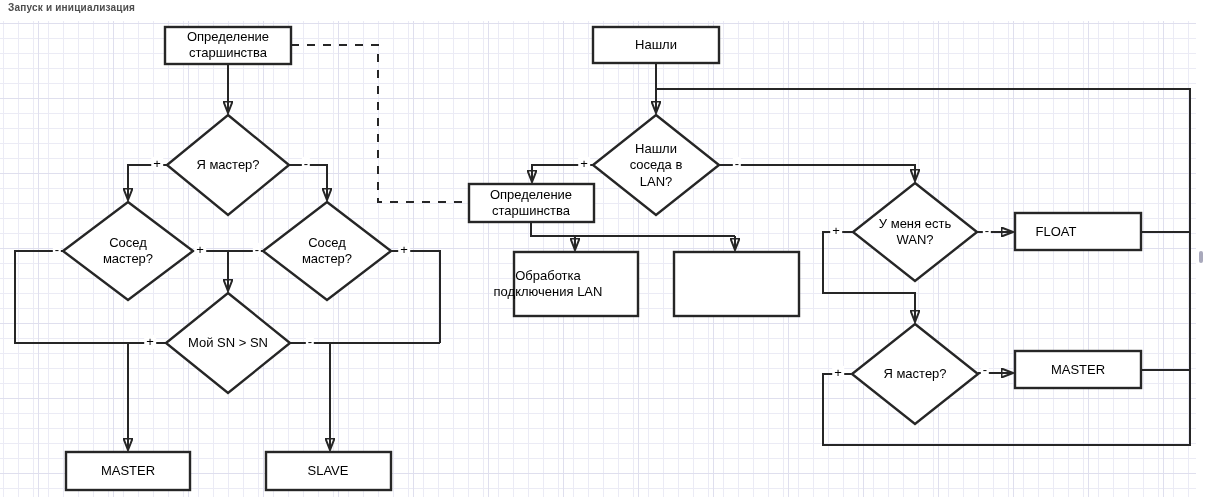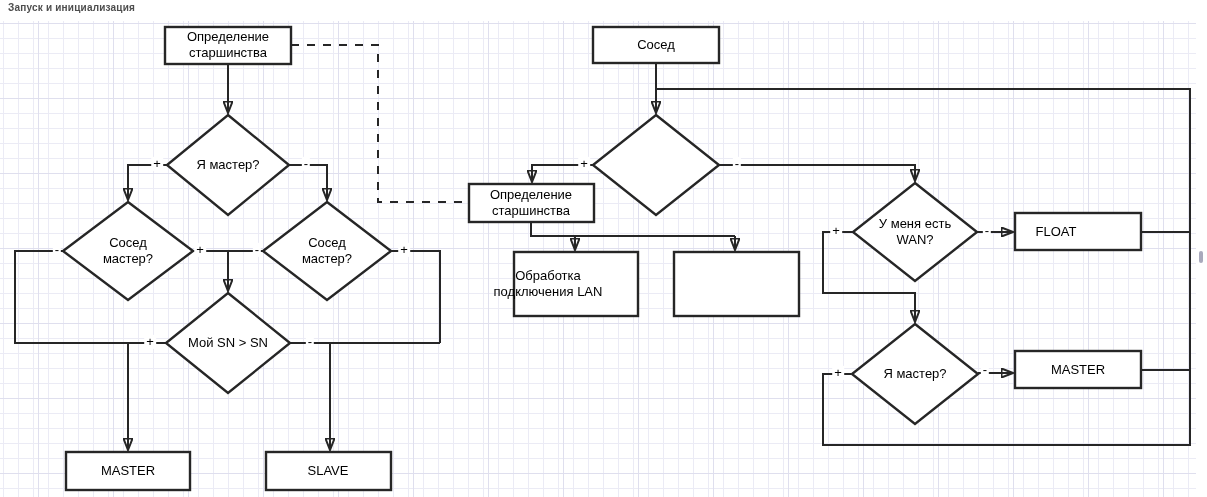--- a/index.html
+++ b/index.html
@@ -101,21 +101,22 @@
   </svg>
 
   <div class="nlabel" style="left:228px;top:45px;width:120px">Определение старшинства</div>
   <div class="nlabel" style="left:228px;top:165px;width:110px">Я мастер?</div>
   <div class="nlabel" style="left:128px;top:251px;width:72px">Сосед мастер?</div>
   <div class="nlabel" style="left:327px;top:251px;width:72px">Сосед мастер?</div>
   <div class="nlabel" style="left:228px;top:343px;width:110px">Мой SN &gt; SN</div>
   <div class="nlabel" style="left:128px;top:471px;width:120px">MASTER</div>
   <div class="nlabel" style="left:328px;top:471px;width:128px">SLAVE</div>
 
-  <div class="nlabel" style="left:656px;top:45px;width:120px">Сосед</div>
+  <div class="nlabel" style="left:656px;top:45px;width:120px">Нашли</div>
+  <div class="nlabel" style="left:656px;top:165px;width:84px">Нашли соседа в LAN?</div>
   <div class="nlabel" style="left:531px;top:203px;width:120px">Определение старшинства</div>
   <div class="nlabel" style="left:548px;top:284px;width:138px">Обработка подключения LAN</div>
 
   <div class="nlabel" style="left:915px;top:232px;width:92px">У меня есть WAN?</div>
   <div class="nlabel" style="left:1056px;top:232px;width:112px">FLOAT</div>
   <div class="nlabel" style="left:915px;top:374px;width:110px">Я мастер?</div>
   <div class="nlabel" style="left:1078px;top:370px;width:120px">MASTER</div>
 
   <div class="elabel" style="left:157px;top:164px">+</div>
   <div class="elabel" style="left:306px;top:164px">-</div>

